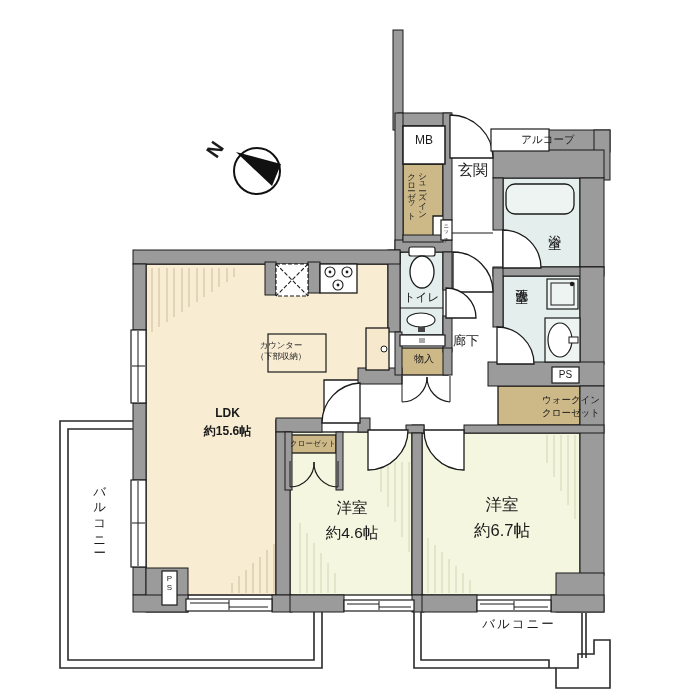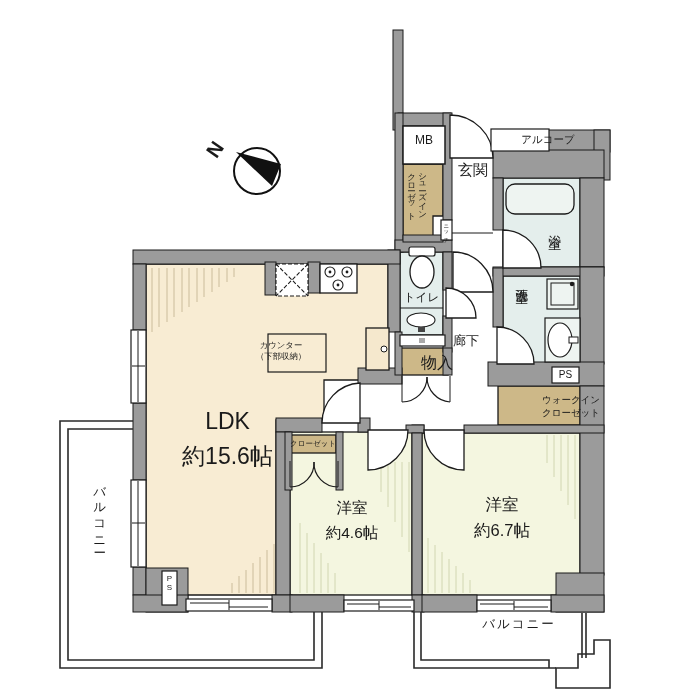--- a/index.html
+++ b/index.html
@@ -259,27 +259,27 @@
 <div class="lbl c" style="left:403px;top:133px;width:42px;font-size:12px;">MB</div>
 <div class="lbl c" style="left:491px;top:133px;width:58px;font-size:10.5px;margin-left:28px;">アルコーブ</div>
 <div class="lbl c" style="left:450px;top:161px;width:46px;font-size:15px;">玄関</div>
 <div class="lbl v pre" style="left:406px;top:167px;font-size:8.5px;line-height:1.3;">シューズイン
 クローゼット</div>
 <div class="lbl v" style="left:443px;top:221px;font-size:5.5px;">ニッチ</div>
 <div class="lbl v" style="left:546px;top:224px;font-size:13px;letter-spacing:2px;">浴室</div>
 <div class="lbl v" style="left:513px;top:279px;font-size:12.5px;letter-spacing:1px;">洗面室</div>
 <div class="lbl c" style="left:400px;top:291px;width:43px;font-size:11.5px;font-family:Liberation Mono, monospace;">トイレ</div>
 <div class="lbl" style="left:453px;top:333px;font-size:13px;">廊下</div>
-<div class="lbl c" style="left:413px;top:353px;width:48px;font-size:16px;">物入</div>
+<div class="lbl c" style="left:400px;top:353px;width:48px;font-size:10px;">物入</div>
 <div class="lbl c" style="left:552px;top:369px;width:27px;font-size:10px;">PS</div>
 <div class="lbl c pre" style="left:500px;top:393px;width:78px;font-size:9.5px;line-height:1.4;padding-left:32px;">ウォークイン
 クローゼット</div>
 <div class="lbl c pre" style="left:252px;top:340px;width:58px;font-size:8.4px;line-height:1.35;">カウンター
 （下部収納）</div>
-<div class="lbl c pre" style="left:155px;top:404px;width:145px;font-size:23px;line-height:1.5;">LDK
+<div class="lbl c pre" style="left:155px;top:404px;width:145px;font-size:12px;line-height:1.5;font-weight:bold;">LDK
 約15.6帖</div>
 <div class="lbl c" style="left:290px;top:439px;width:46px;font-size:7.5px;">クローゼット</div>
 <div class="lbl c pre" style="left:296px;top:496px;width:112px;font-size:15.5px;line-height:1.6;">洋室
 約4.6帖</div>
 <div class="lbl c pre" style="left:444px;top:491px;width:116px;font-size:16.5px;line-height:1.6;">洋室
 約6.7帖</div>
 <div class="lbl v" style="left:91px;top:477px;font-size:12.5px;letter-spacing:3px;">バルコニー</div>
 <div class="lbl c" style="left:476px;top:617px;width:86px;font-size:12.5px;letter-spacing:2px;">バルコニー</div>
 <div class="lbl v" style="left:164px;top:574px;font-size:8px;">PS</div>
 <div class="lbl" style="left:208px;top:137px;font-size:20px;font-weight:bold;transform:rotate(-55deg);">N</div>

